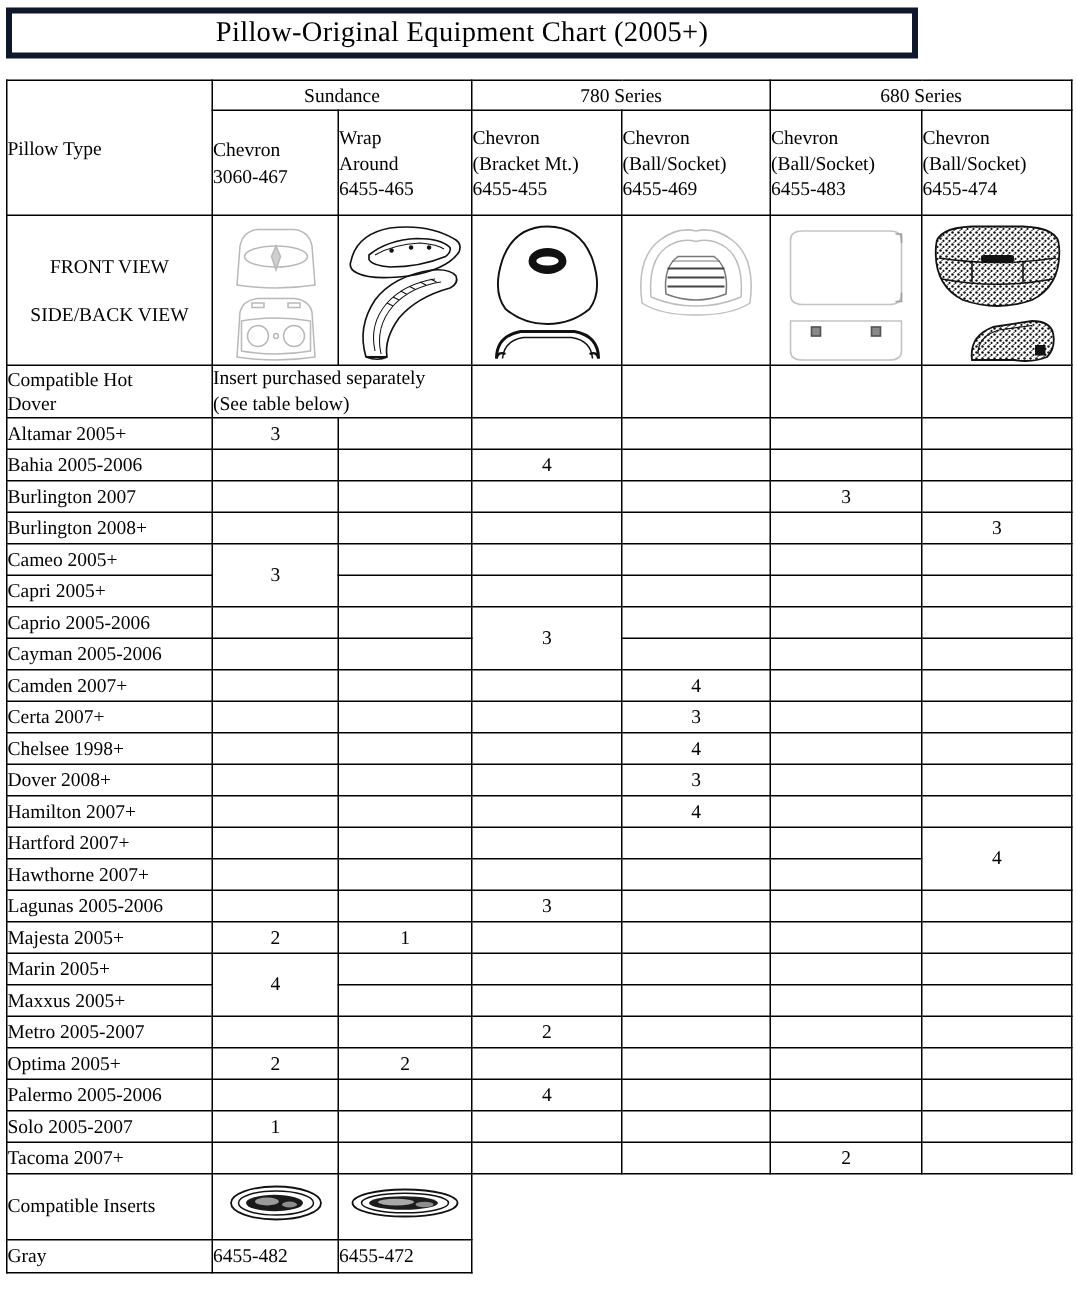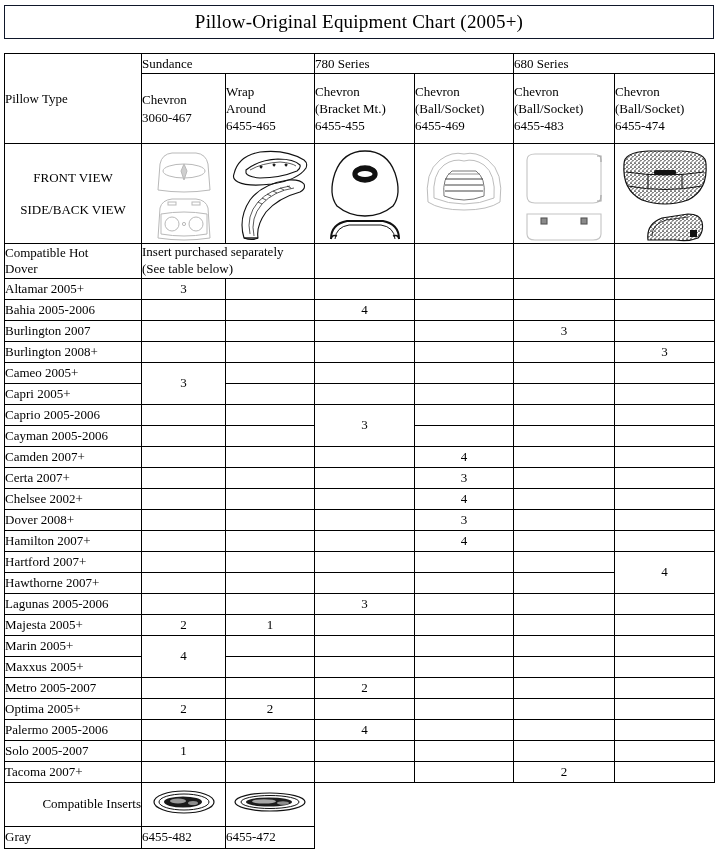--- a/index.html
+++ b/index.html
@@ -13,22 +13,22 @@
     font-family: "Liberation Serif", serif;
     color: #000000;
   }
 
   .page { width: 718px; height: 861px; position: relative; }
 
   
   .title-box {
     position: absolute;
     left: 4px; top: 5px;
-    width: 710px; height: 34px;
-    border: 1px solid #0f172a;
+    width: 608px; height: 34px;
+    border: 4px solid #0f172a;
     display: flex; align-items: center; justify-content: center;
   }
   .title-text {
     font-size: 19px;
     font-family: "Liberation Serif", serif;
     letter-spacing: 0.2px;
     white-space: nowrap;
   }
 
   
@@ -51,21 +51,21 @@
   
   col.c0 { width: 137px; }
   col.c1 { width: 84px; }
   col.c2 { width: 89px; }
   col.c3 { width: 100px; }
   col.c4 { width: 99px; }
   col.c5 { width: 101px; }
   col.c6 { width: 100px; }
 
   .series-head {
-    text-align: left;
+    text-align: center;
     height: 20px;
     font-size: 13.5px;
   }
   .pillow-type-cell {
     font-size: 13.5px;
     height: 90px;
   }
   .type-cell {
     vertical-align: top;
     padding: 6px 0 0 4px;
@@ -107,21 +107,20 @@
   }
   .val { text-align: center; font-size: 12.5px; }
 
   .inserts-label {
     font-weight: bold;
     font-size: 14px;
     padding-left: 5px;
     vertical-align: bottom;
     padding-bottom: 4px;
     height: 44px;
-    text-align: right;
   }
   .insert-img { text-align: center; vertical-align: middle; height: 44px; padding: 2px 0;}
   .gray-label { padding-left: 5px; height: 22px; font-size: 13px; }
   .gray-val { padding-left: 5px; height: 22px; font-size: 13px; }
   .noborder { border: none !important; }
 </style>
 </head>
 <body>
 
 <div class="page">
@@ -384,21 +383,21 @@
         <tr>
           <td class="row-name">Certa 2007+</td>
           <td class="val"></td>
           <td class="val"></td>
           <td class="val"></td>
           <td class="val">3</td>
           <td class="val"></td>
           <td class="val"></td>
         </tr>
         <tr>
-          <td class="row-name">Chelsee 2002+</td>
+          <td class="row-name">Chelsee 1998+</td>
           <td class="val"></td>
           <td class="val"></td>
           <td class="val"></td>
           <td class="val">4</td>
           <td class="val"></td>
           <td class="val"></td>
         </tr>
         <tr>
           <td class="row-name">Dover 2008+</td>
           <td class="val"></td>

